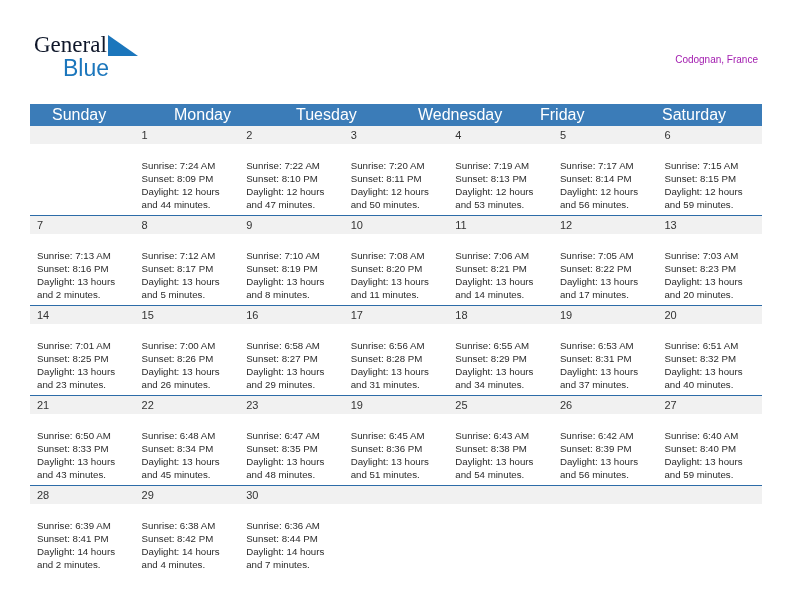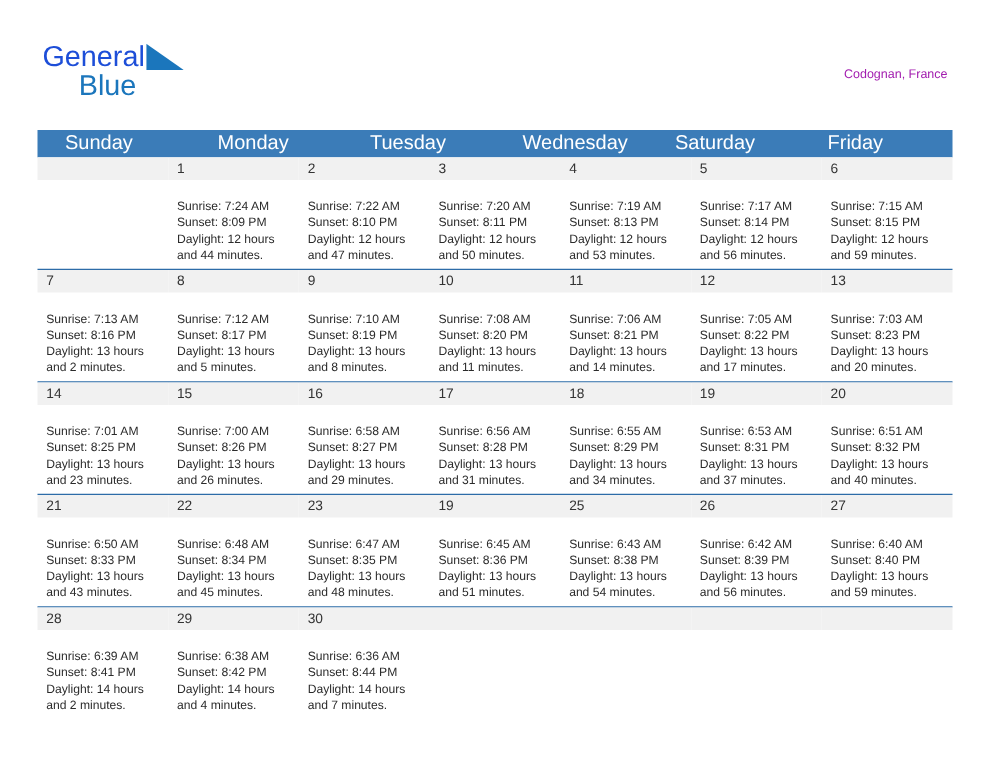--- a/index.html
+++ b/index.html
@@ -37,23 +37,24 @@
     height: 54px;
   }
   .brand-row1 {
     position: relative;
     height: 26px;
     line-height: 26px;
     white-space: nowrap;
   }
   .brand-general {
     font-size: 23px;
-    color: #1d4ed8;
+    color: #0f172a;
     letter-spacing: 0px;
     vertical-align: top;
+    font-family: Liberation Serif, serif;
   }
   .brand-tri {
     display: inline-block;
     width: 30px;
     height: 21px;
     vertical-align: top;
     margin-left: 1px;
     margin-top: 3px;
   }
   .brand-row2 {
@@ -166,22 +167,22 @@
     </div>
 
   </div>
 
   <div class="calendar">
     <div class="weekday-row" id="weekday-row">
         <div class="weekday-cell">Sunday</div>
         <div class="weekday-cell">Monday</div>
         <div class="weekday-cell">Tuesday</div>
         <div class="weekday-cell">Wednesday</div>
+        <div class="weekday-cell">Friday</div>
         <div class="weekday-cell">Saturday</div>
-        <div class="weekday-cell">Friday</div>
       </div>
     <div id="weeks-container">
         <div class="week-row first">
           <div class="day-cell">
             <div class="day-num-band"></div>
             <div class="day-body"></div>
           </div>
           <div class="day-cell">
             <div class="day-num-band">1</div>
             <div class="day-body">

